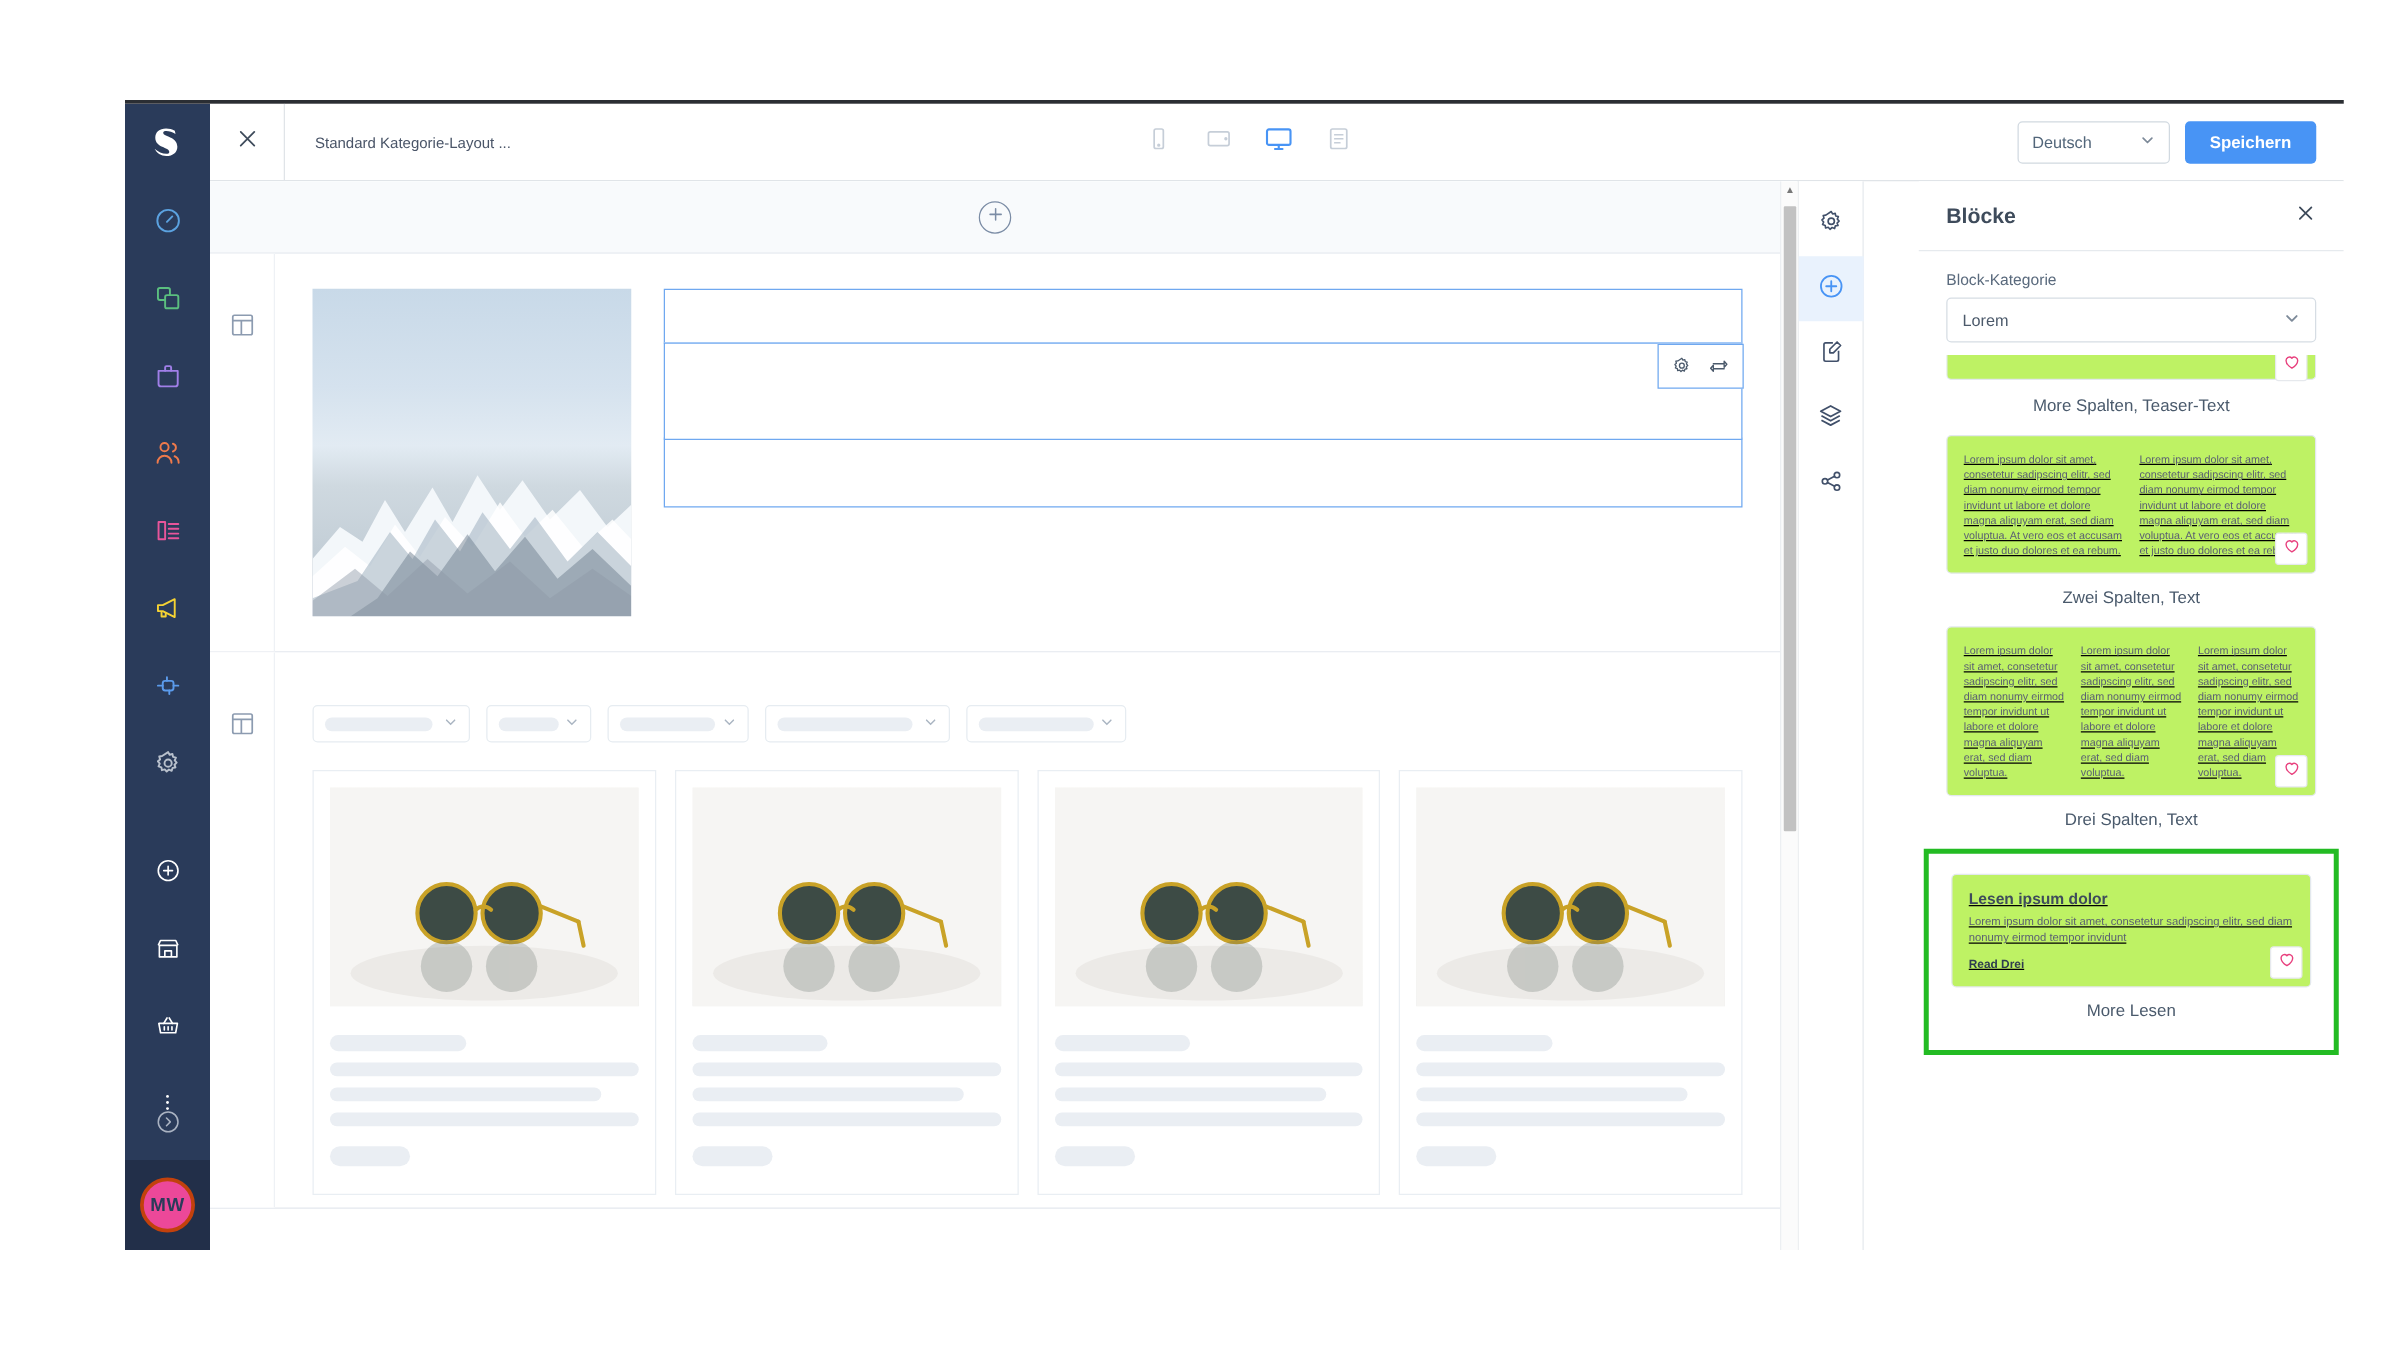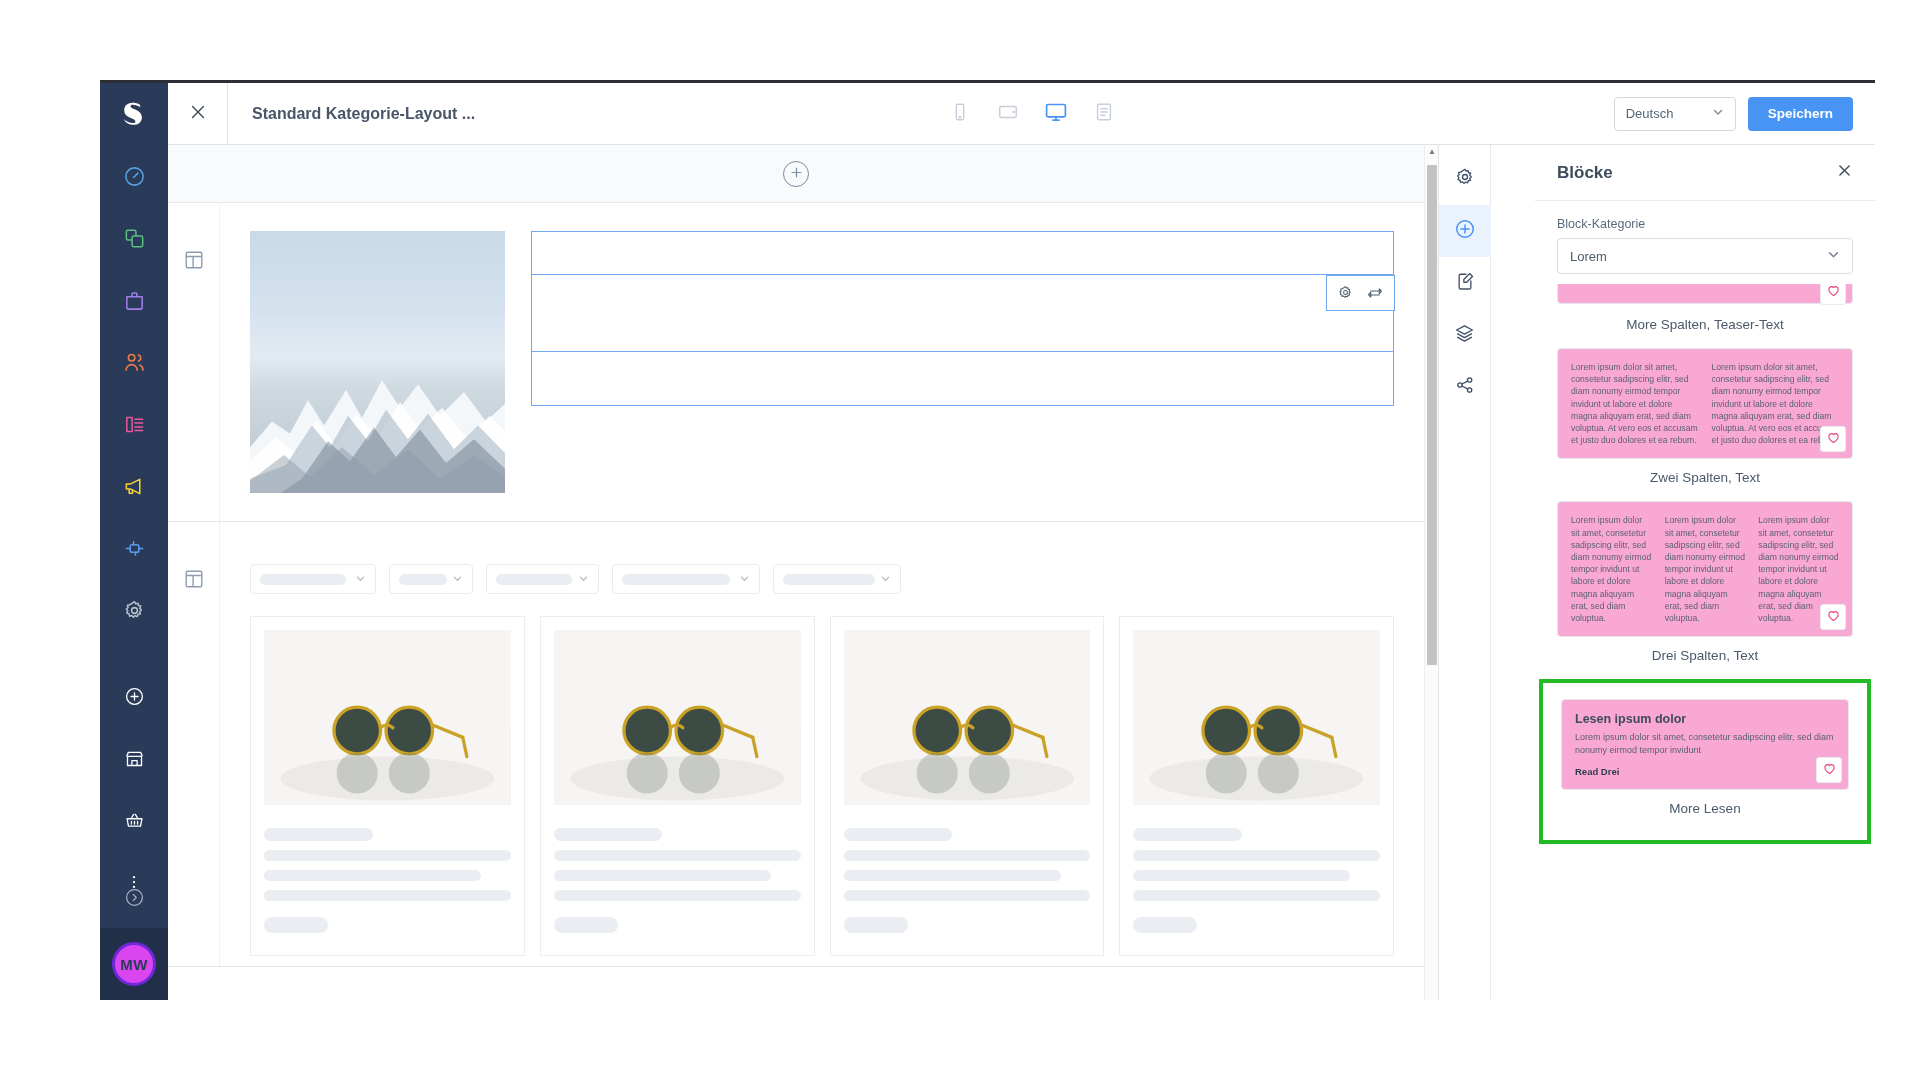--- a/index.html
+++ b/index.html
@@ -31,25 +31,25 @@
     width: 44px; height: 44px;
     display: flex; align-items: center; justify-content: center;
     margin: 9px 0;
     cursor: pointer;
   }
   .sb-icon svg { display:block; }
   .sb-gap { height: 24px; }
   .sb-bottom { position:absolute; bottom: 0; width: 100%; display:flex; flex-direction:column; align-items:center; }
   .avatar {
     width: 44px; height: 44px; border-radius: 50%;
-    background: #d946ef; color: #2a3b5a;
+    background: #ec4899; color: #2a3b5a;
     display:flex; align-items:center; justify-content:center;
     font-size: 15px; font-weight: bold; letter-spacing:.5px;
     margin-bottom: 14px;
-    border: 3px solid #6d28d9;
+    border: 3px solid #c2410c;
   }
   .avatar-wrap { background:#222f49; width:100%; display:flex; justify-content:center; padding-top:14px; }
 
   
   .main { flex: 1; display: flex; flex-direction: column; min-width: 0; }
 
   
   .topbar {
     height: 62px; min-height:62px;
     background: #ffffff;
@@ -57,21 +57,21 @@
     border-bottom: 1px solid #e0e4e8;
   }
   .close-cell {
     width: 60px; height: 62px;
     display:flex; align-items:center; justify-content:center;
     border-right: 1px solid #e0e4e8;
     cursor: pointer;
   }
   .doc-title {
     padding-left: 24px;
-    font-size: 16px; color: #4a5568; font-weight: 700;
+    font-size: 12px; color: #4a5568; font-weight: 400;
     white-space: nowrap;
   }
   .device-switch {
     flex: 1; display:flex; align-items:center; justify-content:center; gap: 14px;
   }
   .dev-btn {
     width: 34px; height: 34px; display:flex; align-items:center; justify-content:center;
     cursor: pointer; border-radius: 3px;
   }
   .topbar-right { display:flex; align-items:center; gap: 12px; padding-right: 22px; padding-left: 24px; }
@@ -201,21 +201,21 @@
   .field-label { font-size: 12.5px; color:#5a6a7d; margin-bottom: 7px; }
   .field-select {
     height: 36px; border:1px solid #d6dde4; border-radius:4px;
     display:flex; align-items:center; justify-content:space-between;
     padding: 0 12px; font-size: 13px; color:#4c5a6b; cursor:pointer;
   }
   .panel-list { flex:1; overflow:hidden; padding: 4px 22px 0 22px; position:relative; }
 
   .blk-preview {
     border: 1px solid #e3e8ed; border-radius: 4px;
-    padding: 12px 13px; position: relative; background:#f9a8d4;
+    padding: 12px 13px; position: relative; background:#bef264;text-decoration:underline;
   }
   .blk-caption { text-align:center; font-size: 13.5px; color:#4a5a6c; padding: 11px 0 16px 0; }
   .heart {
     position:absolute; right: 6px; bottom: 6px;
     width: 26px; height: 26px; border:1px solid #e6e9ed; background:#fff;
     border-radius: 3px; display:flex; align-items:center; justify-content:center;
     cursor:pointer;
   }
   .cols { display:flex; gap: 13px; }
   .cols p { font-size: 8.6px; line-height: 1.42; color:#5a6072; flex:1; }

